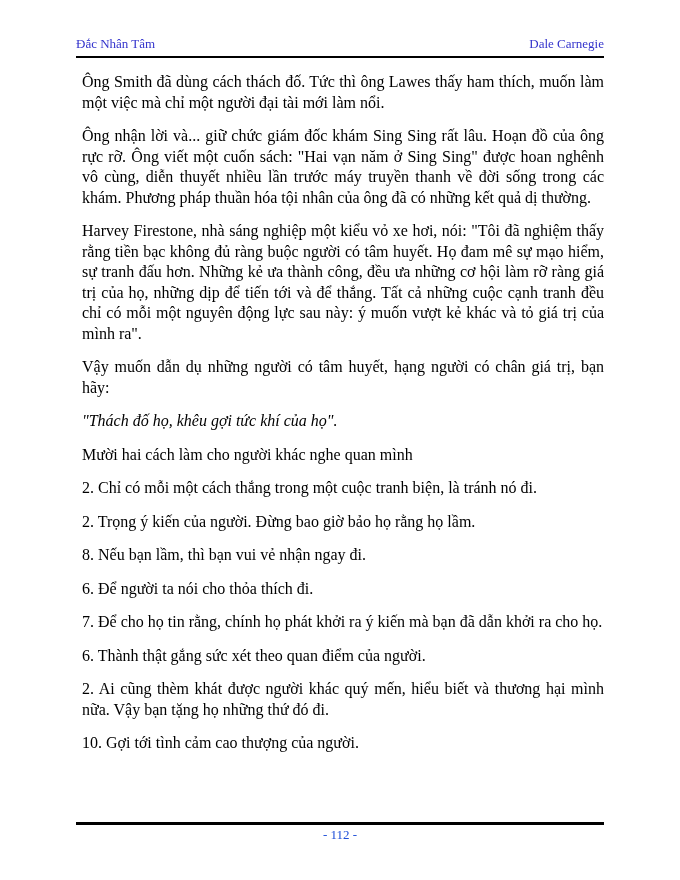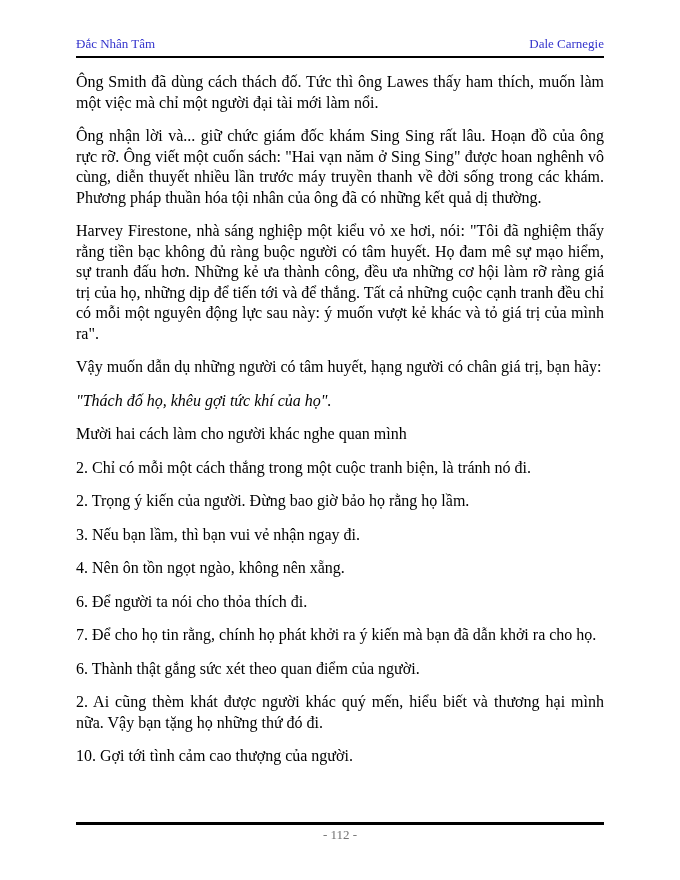--- a/index.html
+++ b/index.html
@@ -33,37 +33,37 @@
   }
   .content {
     position: absolute;
     top: 72px;
     left: 76px;
     width: 528px;
     font-size: 16px;
     line-height: 20.5px;
   }
   .content p {
-    margin: 0 0 13px 0;
+    margin: 0 0 13px 6px;
     text-align: justify;
   }
   .content p.italic {
     font-style: italic;
     text-align: left;
   }
   .footer {
     position: absolute;
     top: 822px;
     left: 76px;
     width: 528px;
     border-top: 3px solid #000000;
     text-align: center;
     padding-top: 2px;
     font-size: 13px;
-    color: #737373;
+    color: #1d4ed8;
   }
 </style>
 </head>
 <body>
 
 <div class="page">
 
   <div class="header">
     <span>Đắc Nhân Tâm</span>
     <span>Dale Carnegie</span>
@@ -71,22 +71,21 @@
 
   <div class="content">
     <p>Ông Smith đã dùng cách thách đố. Tức thì ông Lawes thấy ham thích, muốn làm một việc mà chỉ một người đại tài mới làm nổi.</p>
     <p>Ông nhận lời và... giữ chức giám đốc khám Sing Sing rất lâu. Hoạn đồ của ông rực rỡ. Ông viết một cuốn sách: "Hai vạn năm ở Sing Sing" được hoan nghênh vô cùng, diễn thuyết nhiều lần trước máy truyền thanh về đời sống trong các khám. Phương pháp thuần hóa tội nhân của ông đã có những kết quả dị thường.</p>
     <p>Harvey Firestone, nhà sáng nghiệp một kiểu vỏ xe hơi, nói: "Tôi đã nghiệm thấy rằng tiền bạc không đủ ràng buộc người có tâm huyết. Họ đam mê sự mạo hiểm, sự tranh đấu hơn. Những kẻ ưa thành công, đều ưa những cơ hội làm rỡ ràng giá trị của họ, những dịp để tiến tới và để thắng. Tất cả những cuộc cạnh tranh đều chỉ có mỗi một nguyên động lực sau này: ý muốn vượt kẻ khác và tỏ giá trị của mình ra".</p>
     <p>Vậy muốn dẫn dụ những người có tâm huyết, hạng người có chân giá trị, bạn hãy:</p>
     <p class="italic">"Thách đố họ, khêu gợi tức khí của họ".</p>
     <p>Mười hai cách làm cho người khác nghe quan mình</p>
     <p>2. Chỉ có mỗi một cách thắng trong một cuộc tranh biện, là tránh nó đi.</p>
     <p>2. Trọng ý kiến của người. Đừng bao giờ bảo họ rằng họ lầm.</p>
-    <p>3. Nếu bạn lầm, thì bạn vui vẻ nhận ngay đi.</p>
-    <p>4. Nên ôn tồn ngọt ngào, không nên xẵng.</p>
+    <p>8. Nếu bạn lầm, thì bạn vui vẻ nhận ngay đi.</p>
     <p>6. Để người ta nói cho thỏa thích đi.</p>
     <p>7. Để cho họ tin rằng, chính họ phát khởi ra ý kiến mà bạn đã dẫn khởi ra cho họ.</p>
     <p>6. Thành thật gắng sức xét theo quan điểm của người.</p>
     <p>2. Ai cũng thèm khát được người khác quý mến, hiểu biết và thương hại mình nữa. Vậy bạn tặng họ những thứ đó đi.</p>
     <p>10. Gợi tới tình cảm cao thượng của người.</p>
   </div>
 
   <div class="footer">
     <span>- 112 -</span>
   </div>

